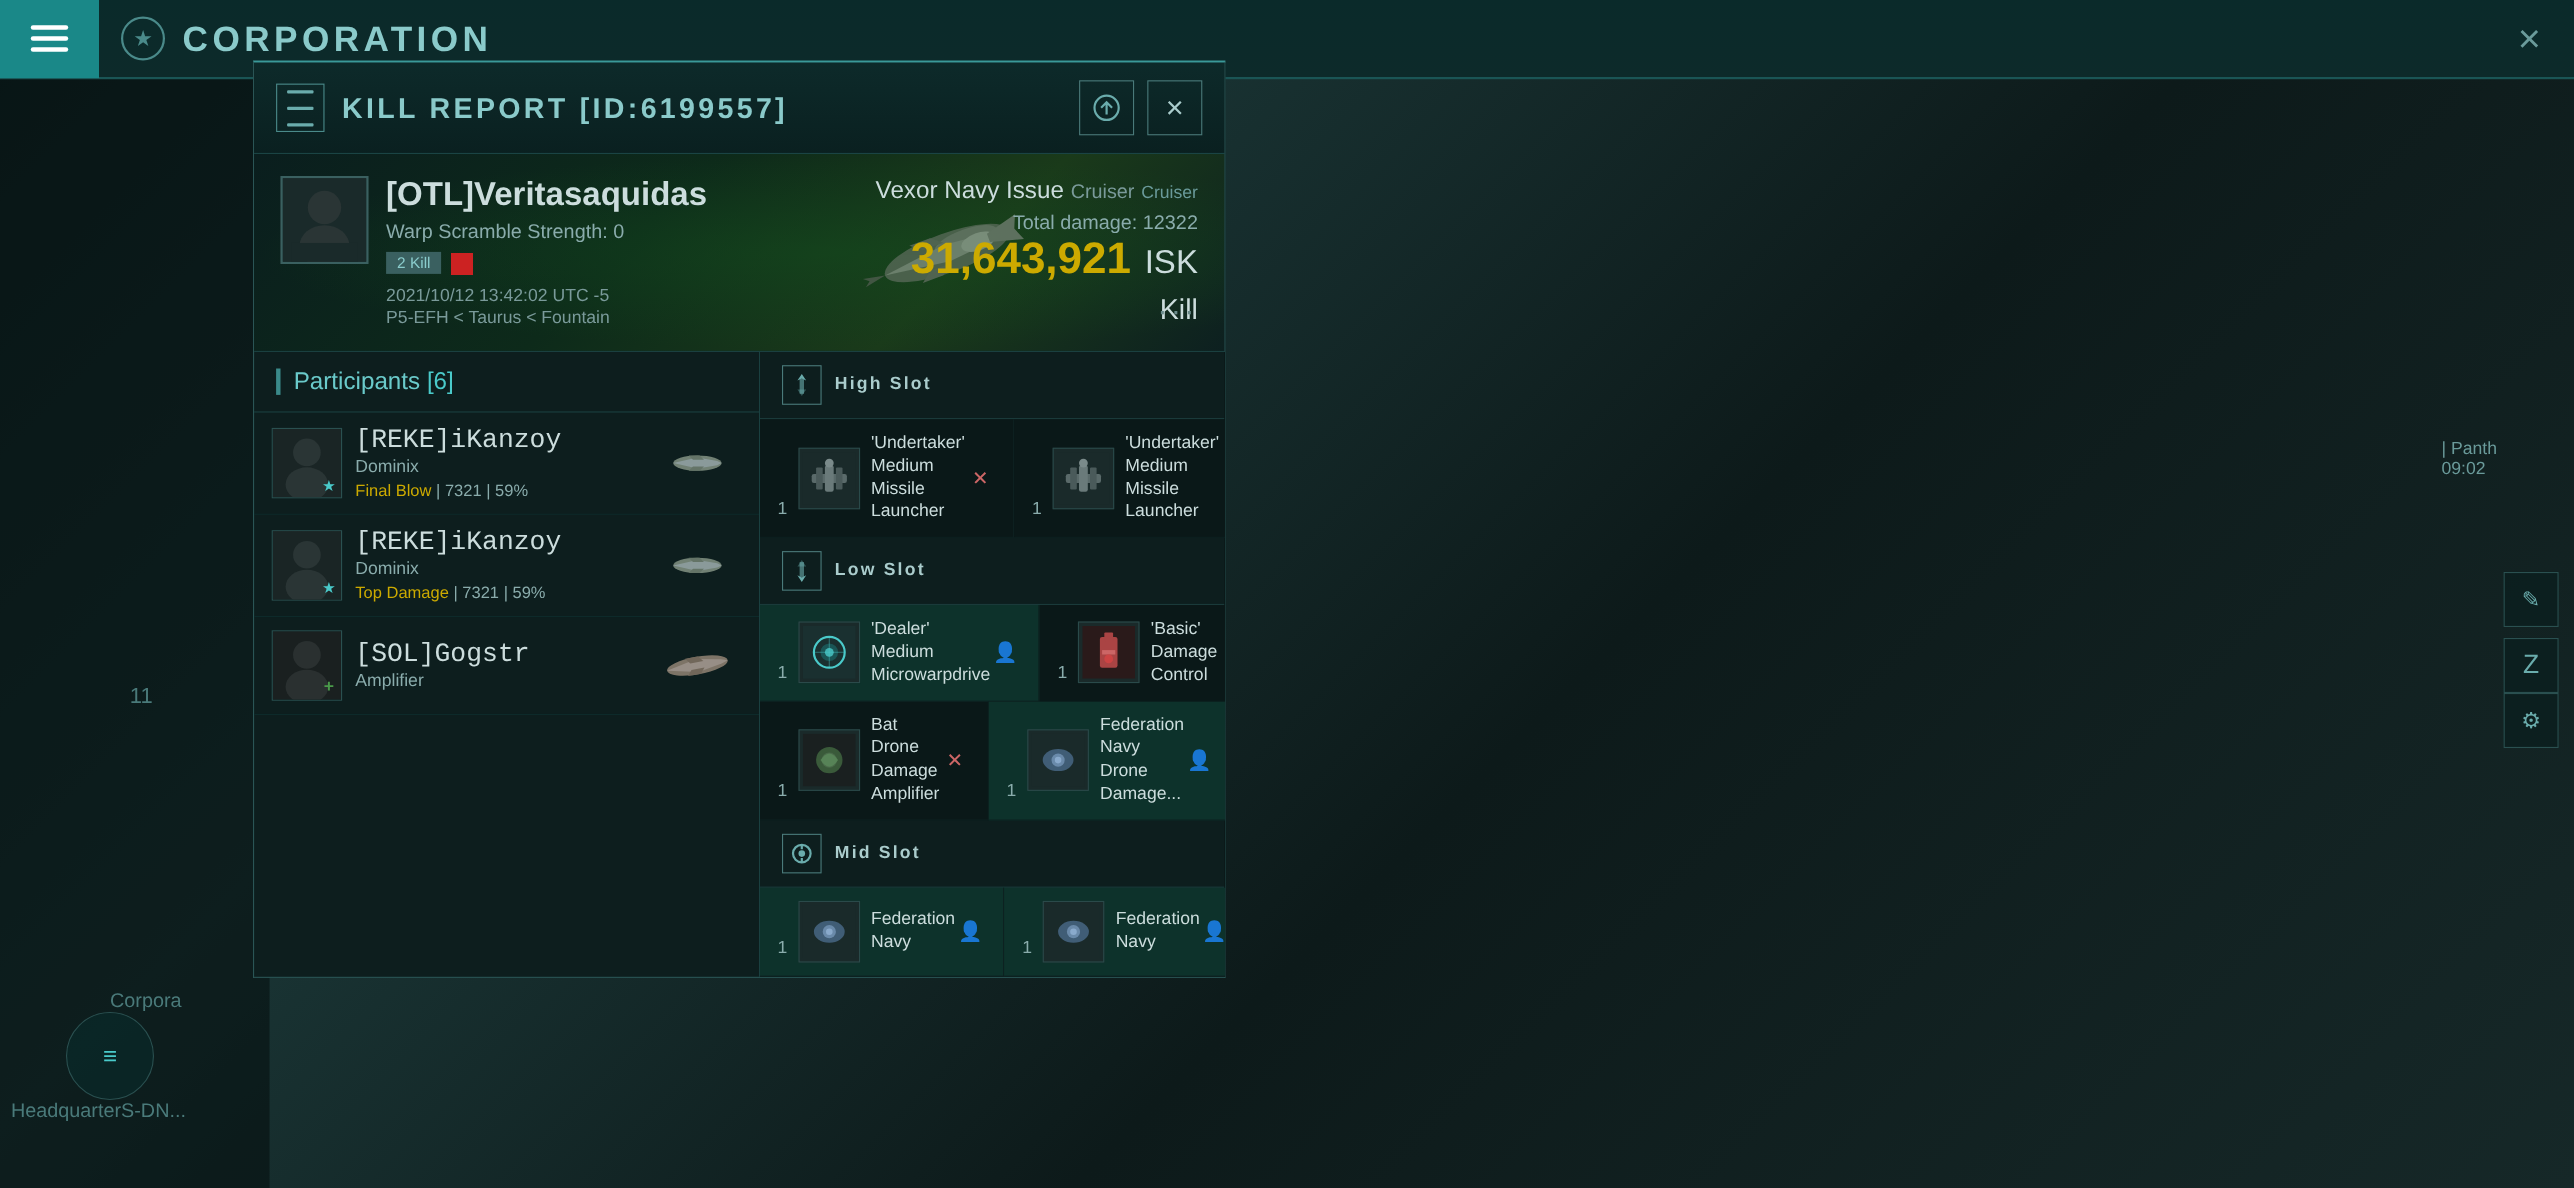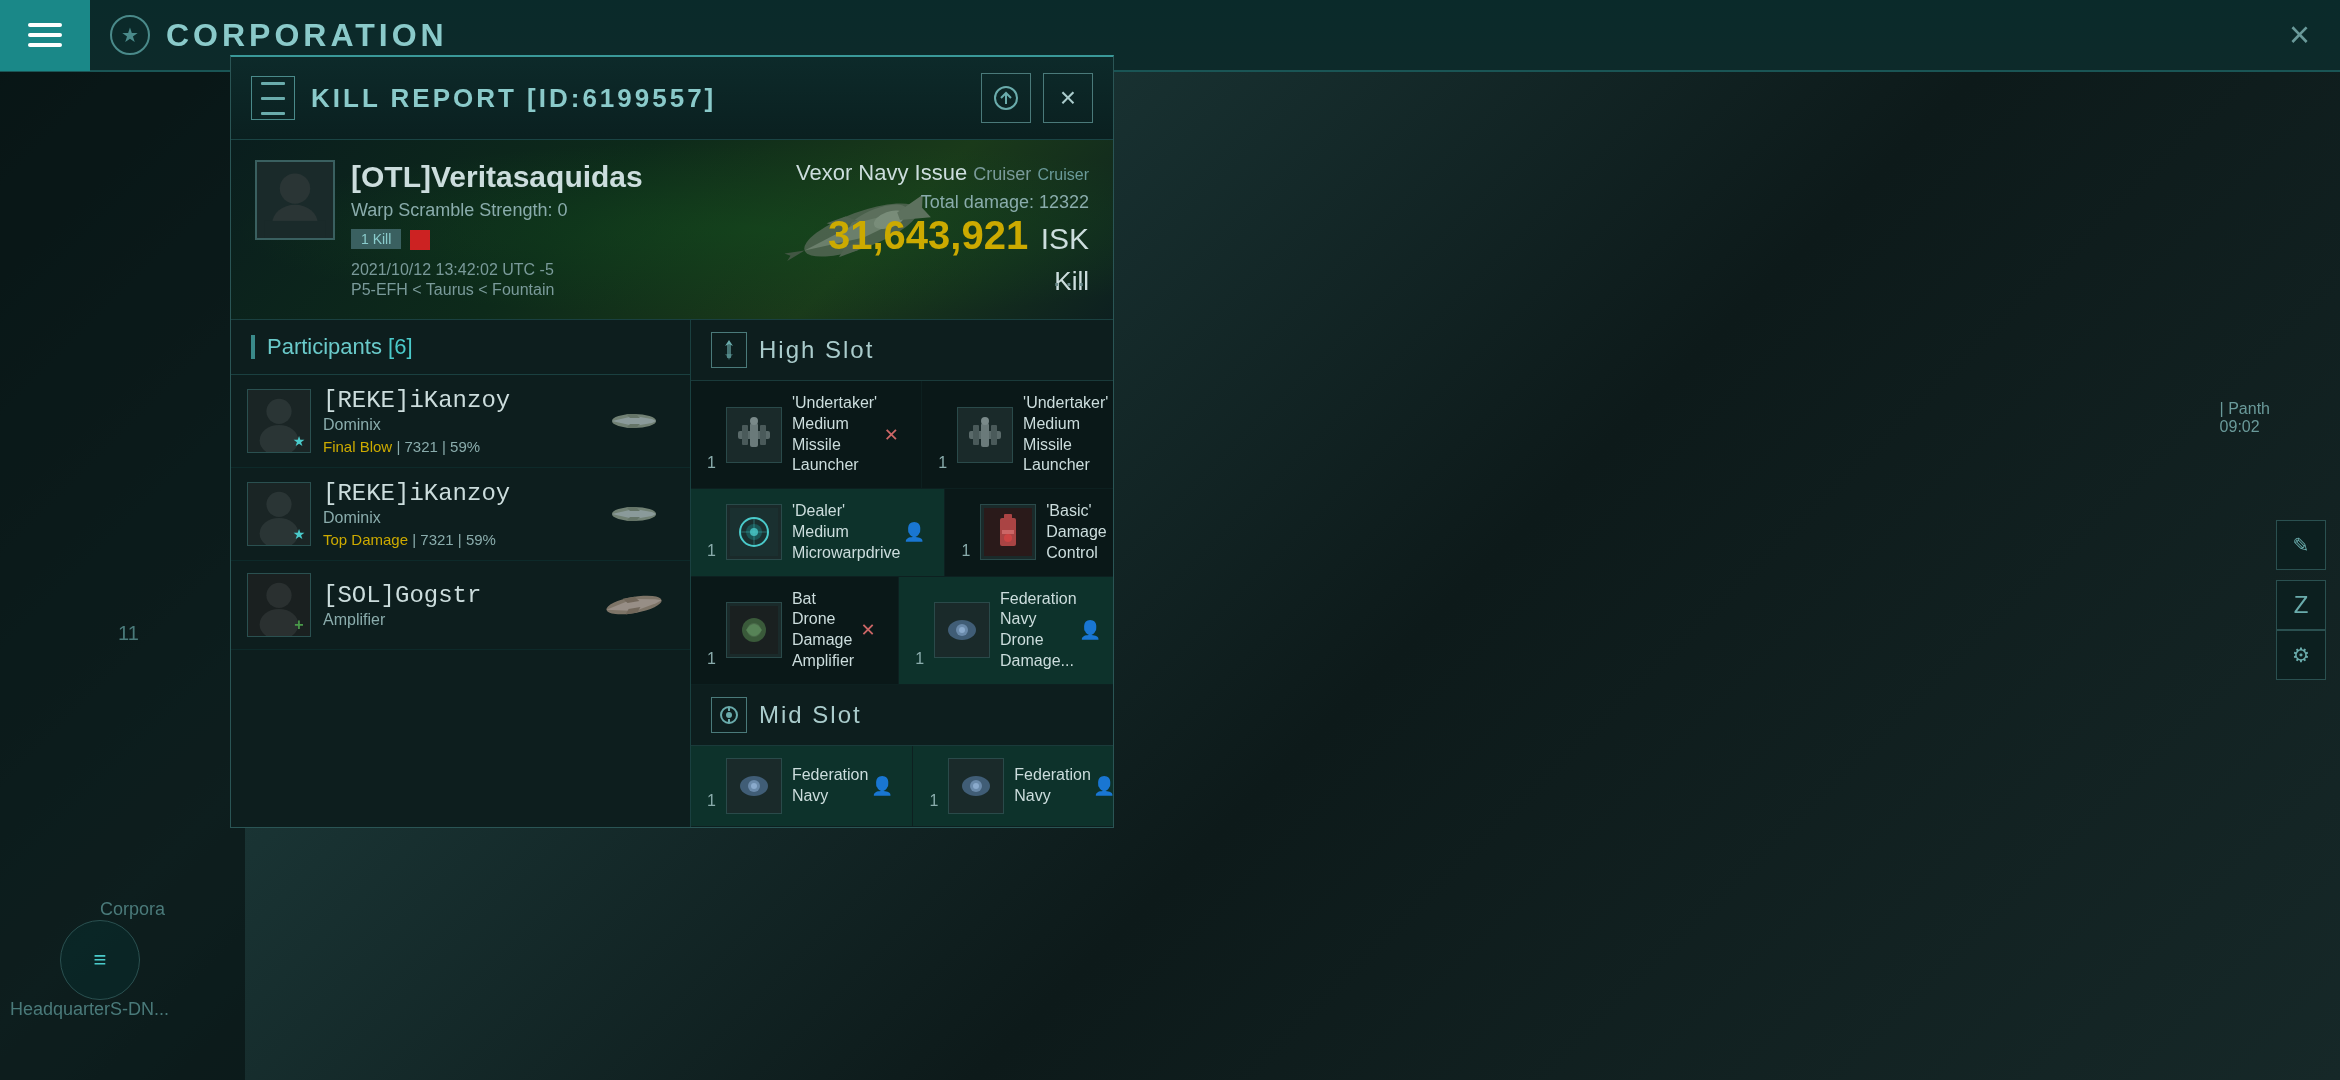--- a/index.html
+++ b/index.html
@@ -454,22 +454,22 @@
       display: flex;
       align-items: center;
       justify-content: center;
       margin-right: 12px;
       color: #6aacac;
       font-size: 16px;
     }
 
     .slot-title {
       color: #aacccc;
-      font-size: 24px;
-      font-weight: normal;
+      font-size: 16px;
+      font-weight: bold;
       letter-spacing: 2px;
     }
 
     .slot-items-row {
       display: flex;
     }
 
     .slot-item {
       flex: 1;
       display: flex;
@@ -714,21 +714,21 @@
         <circle cx="40" cy="28" r="16" fill="#2a3535"></circle>
         <ellipse cx="40" cy="65" rx="24" ry="20" fill="#2a3535"></ellipse>
         <rect x="8" y="62" width="64" height="18" fill="#1a2a2a"></rect>
       </svg>
     </div>
 
     <div class="pilot-info">
       <div class="pilot-name">[OTL]Veritasaquidas</div>
       <div class="pilot-warp">Warp Scramble Strength: 0</div>
       <div>
-        <span class="kill-badge">1 Kill</span>
+        <span class="kill-badge">2 Kill</span>
         <span class="red-dot"></span>
       </div>
       <div class="kill-time">2021/10/12 13:42:02 UTC -5</div>
       <div class="kill-location">P5-EFH &lt; Taurus &lt; Fountain</div>
     </div>
 
     <div class="ship-image">
       <svg width="300" height="160" viewBox="0 0 300 160" class="ship-svg">
 
         <g transform="translate(150,80) rotate(-20)" class="ship-silhouette">
@@ -916,20 +916,30 @@
               <rect x="30" y="14" width="6" height="20" fill="#4a5a5a" rx="1"></rect>
               <rect x="20" y="12" width="8" height="24" fill="#6a7a7a" rx="2"></rect>
               <circle cx="24" cy="10" r="4" fill="#7a8a8a"></circle>
             </svg>
           </div>
           <div class="slot-item-name">'Undertaker' Medium Missile Launcher</div>
           <div class="slot-item-action close">✕</div>
         </div>
       </div>
 
+      <div class="slot-section-header">
+        <div class="slot-icon">
+          <svg width="24" height="24" viewBox="0 0 24 24">
+            <path d="M12 22 L16 16 L12 18 L8 16 Z" fill="#6aacac"></path>
+            <rect x="10" y="4" width="4" height="14" fill="#6aacac" opacity="0.6"></rect>
+            <path d="M8 8 L12 2 L16 8 Z" fill="#6aacac" opacity="0.4"></path>
+          </svg>
+        </div>
+        <div class="slot-title">Low Slot</div>
+      </div>
 
       <div class="slot-items-row">
         <div class="slot-item highlighted">
           <div class="slot-item-count">1</div>
           <div class="slot-item-icon">
             <svg width="48" height="48" viewBox="0 0 48 48">
               <rect width="48" height="48" fill="#1a3030"></rect>
               <circle cx="24" cy="24" r="14" fill="none" stroke="#4acaca" stroke-width="2"></circle>
               <circle cx="24" cy="24" r="8" fill="#1a5555"></circle>
               <circle cx="24" cy="24" r="4" fill="#4acaca" opacity="0.8"></circle>

